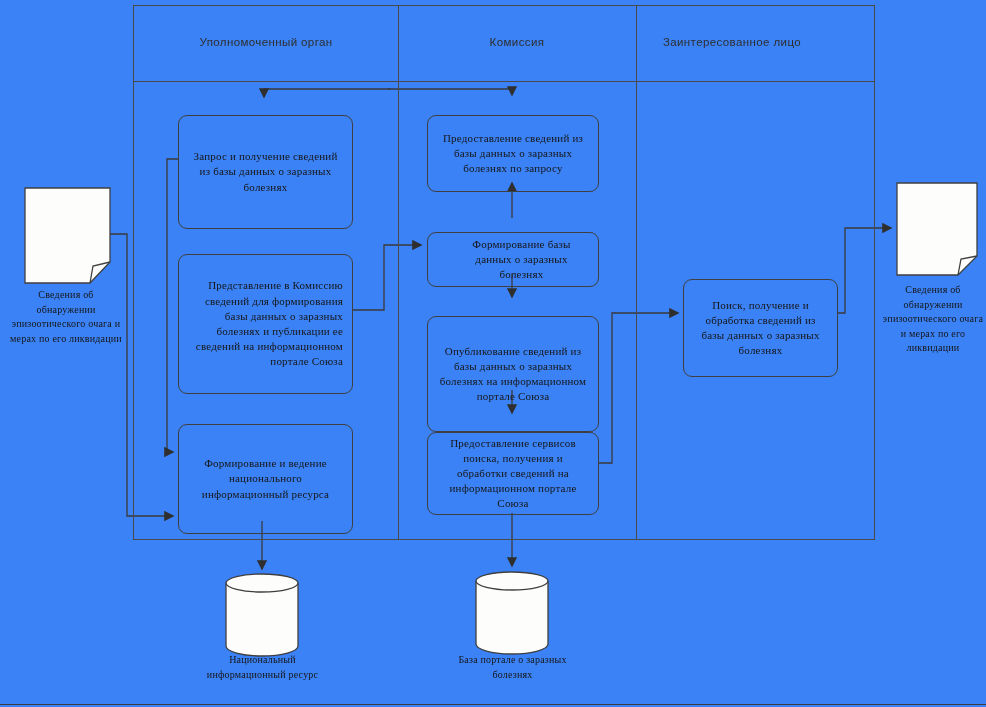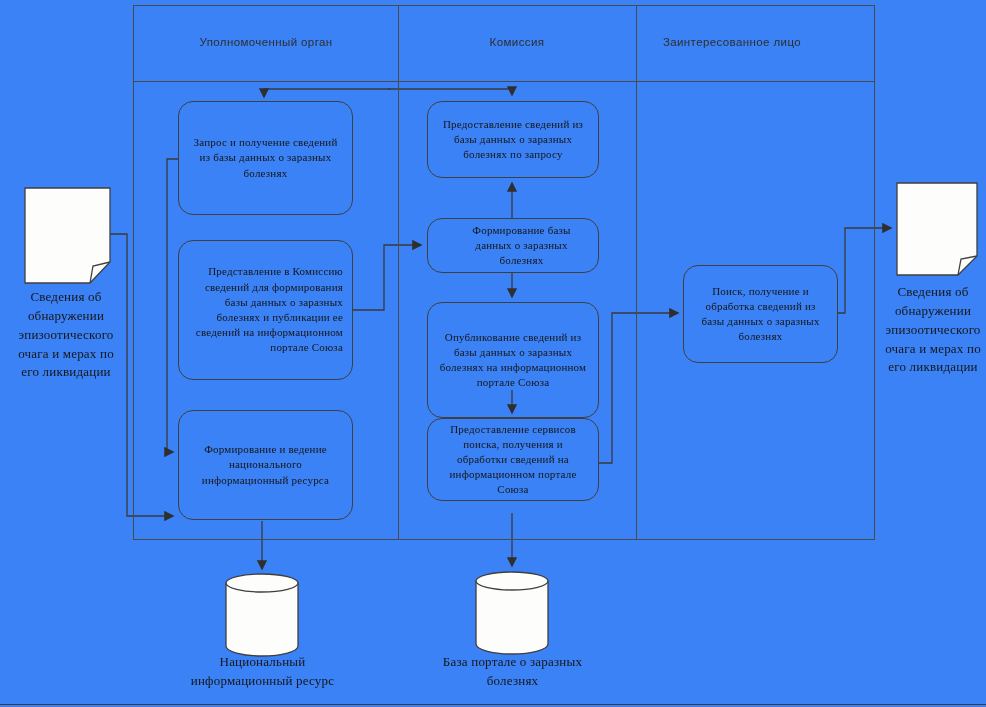--- a/index.html
+++ b/index.html
@@ -18,35 +18,35 @@
   .vline.v2{left:502px;}
   .lane-title{
     position:absolute;top:30px;text-align:center;
     font-family:"Liberation Sans","DejaVu Sans",sans-serif;
     font-size:11.5px;letter-spacing:.4px;color:#2e2e2e;
   }
   .lane-title.l1{left:0;width:264px;}
   .lane-title.l2{left:264px;width:238px;}
   .lane-title.l3{left:478px;width:240px;}
   .pbox{
-    position:absolute;border:1.4px solid #3f3f3f;border-radius:15px;
+    position:absolute;border:1.4px solid #3f3f3f;border-radius:9px;
     display:flex;align-items:center;justify-content:center;text-align:center;
     font-size:11px;line-height:1.38;letter-spacing:.2px;color:#161616;
-    padding:4px 9px;box-sizing:border-box;background:transparent;
+    padding:4px 9px;box-sizing:border-box;background:transparent;margin-top:14px;
   }
   .box-a{left:178px;top:101px;width:175px;height:114px;}
   .box-b{left:178px;top:240px;width:175px;height:140px;text-align:right;}
   .box-c{left:178px;top:410px;width:175px;height:110px;}
   .box-d{left:427px;top:101px;width:172px;height:77px;}
   .box-e{left:427px;top:218px;width:172px;height:55px;padding-left:26px;}
   .box-f{left:427px;top:302px;width:172px;height:116px;}
   .box-g{left:427px;top:418px;width:172px;height:83px;}
   .box-h{left:683px;top:265px;width:155px;height:98px;}
   .shape-label{
-    position:absolute;text-align:center;font-size:13px;line-height:1.45;
+    position:absolute;text-align:center;font-size:10px;line-height:1.45;
     letter-spacing:.2px;color:#161616;
   }
   .doc-label-left{left:10px;top:288px;width:112px;}
   .doc-label-right{left:879px;top:283px;width:108px;}
   .db-label-left{left:190px;top:653px;width:145px;}
   .db-label-right{left:440px;top:653px;width:145px;}
   .page-edge-line{position:absolute;left:0;right:0;bottom:2px;border-top:1.6px solid #3c3c3c;}
 </style>
 </head>
 <body>

